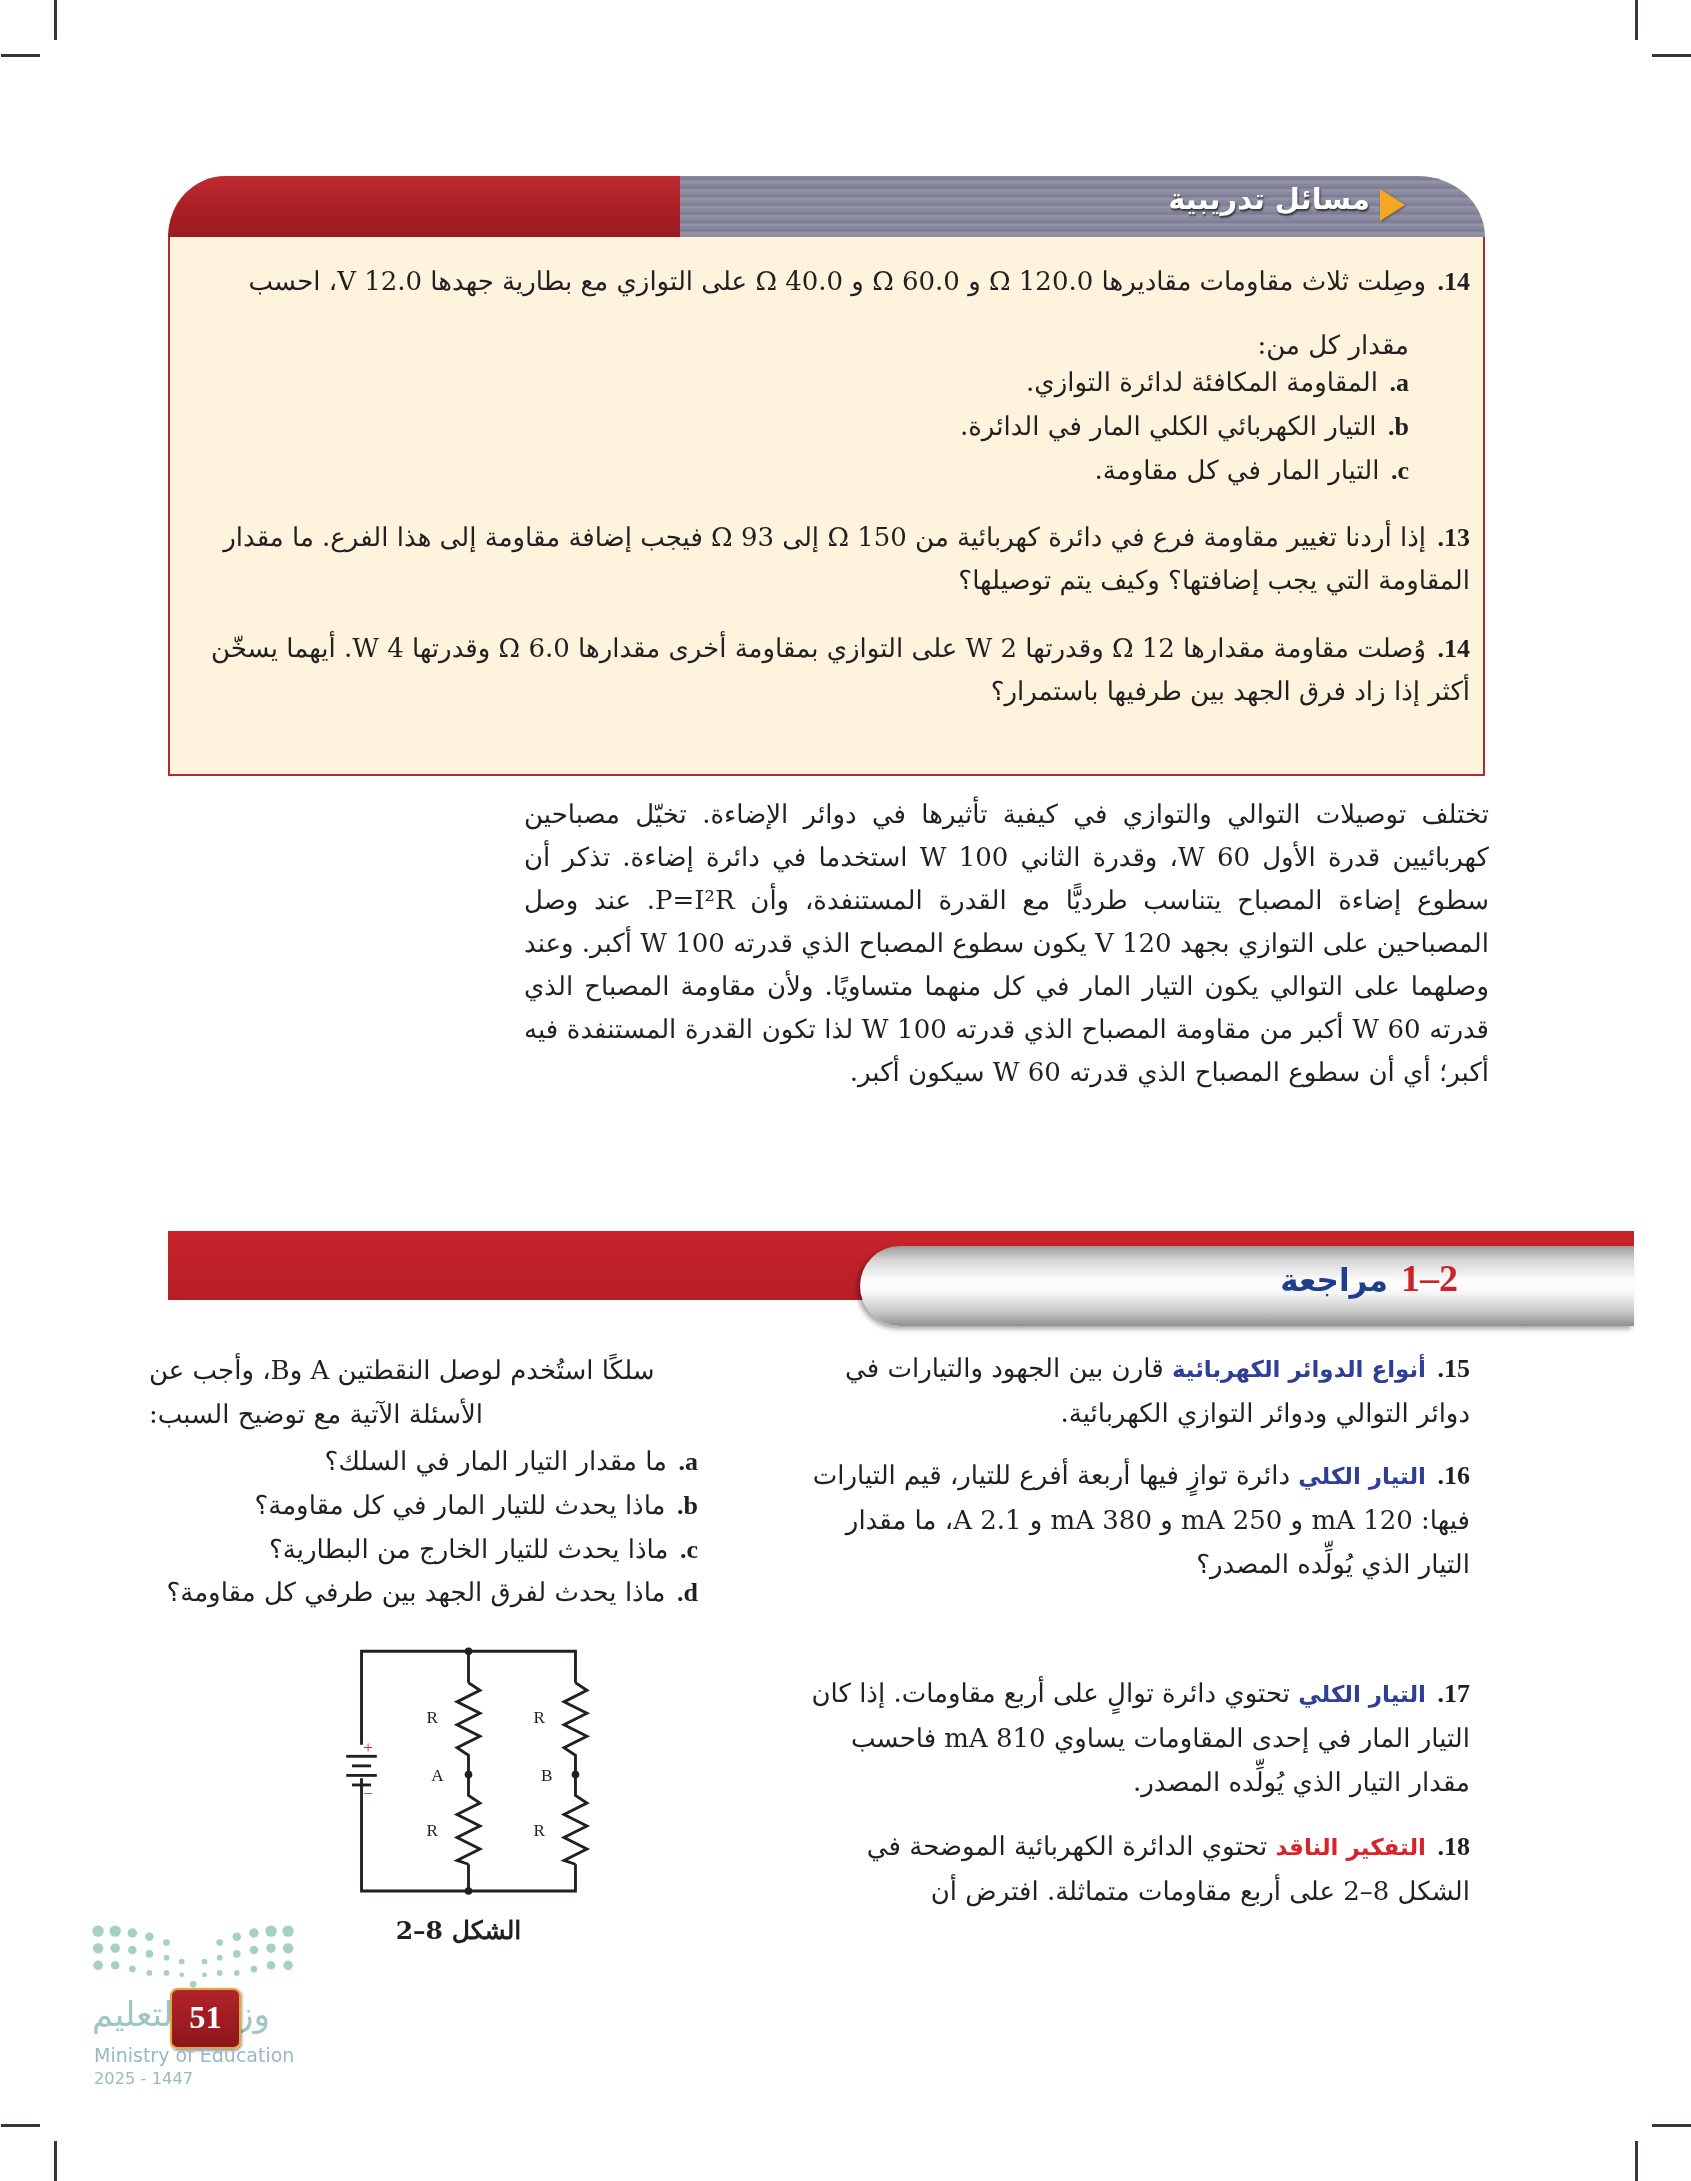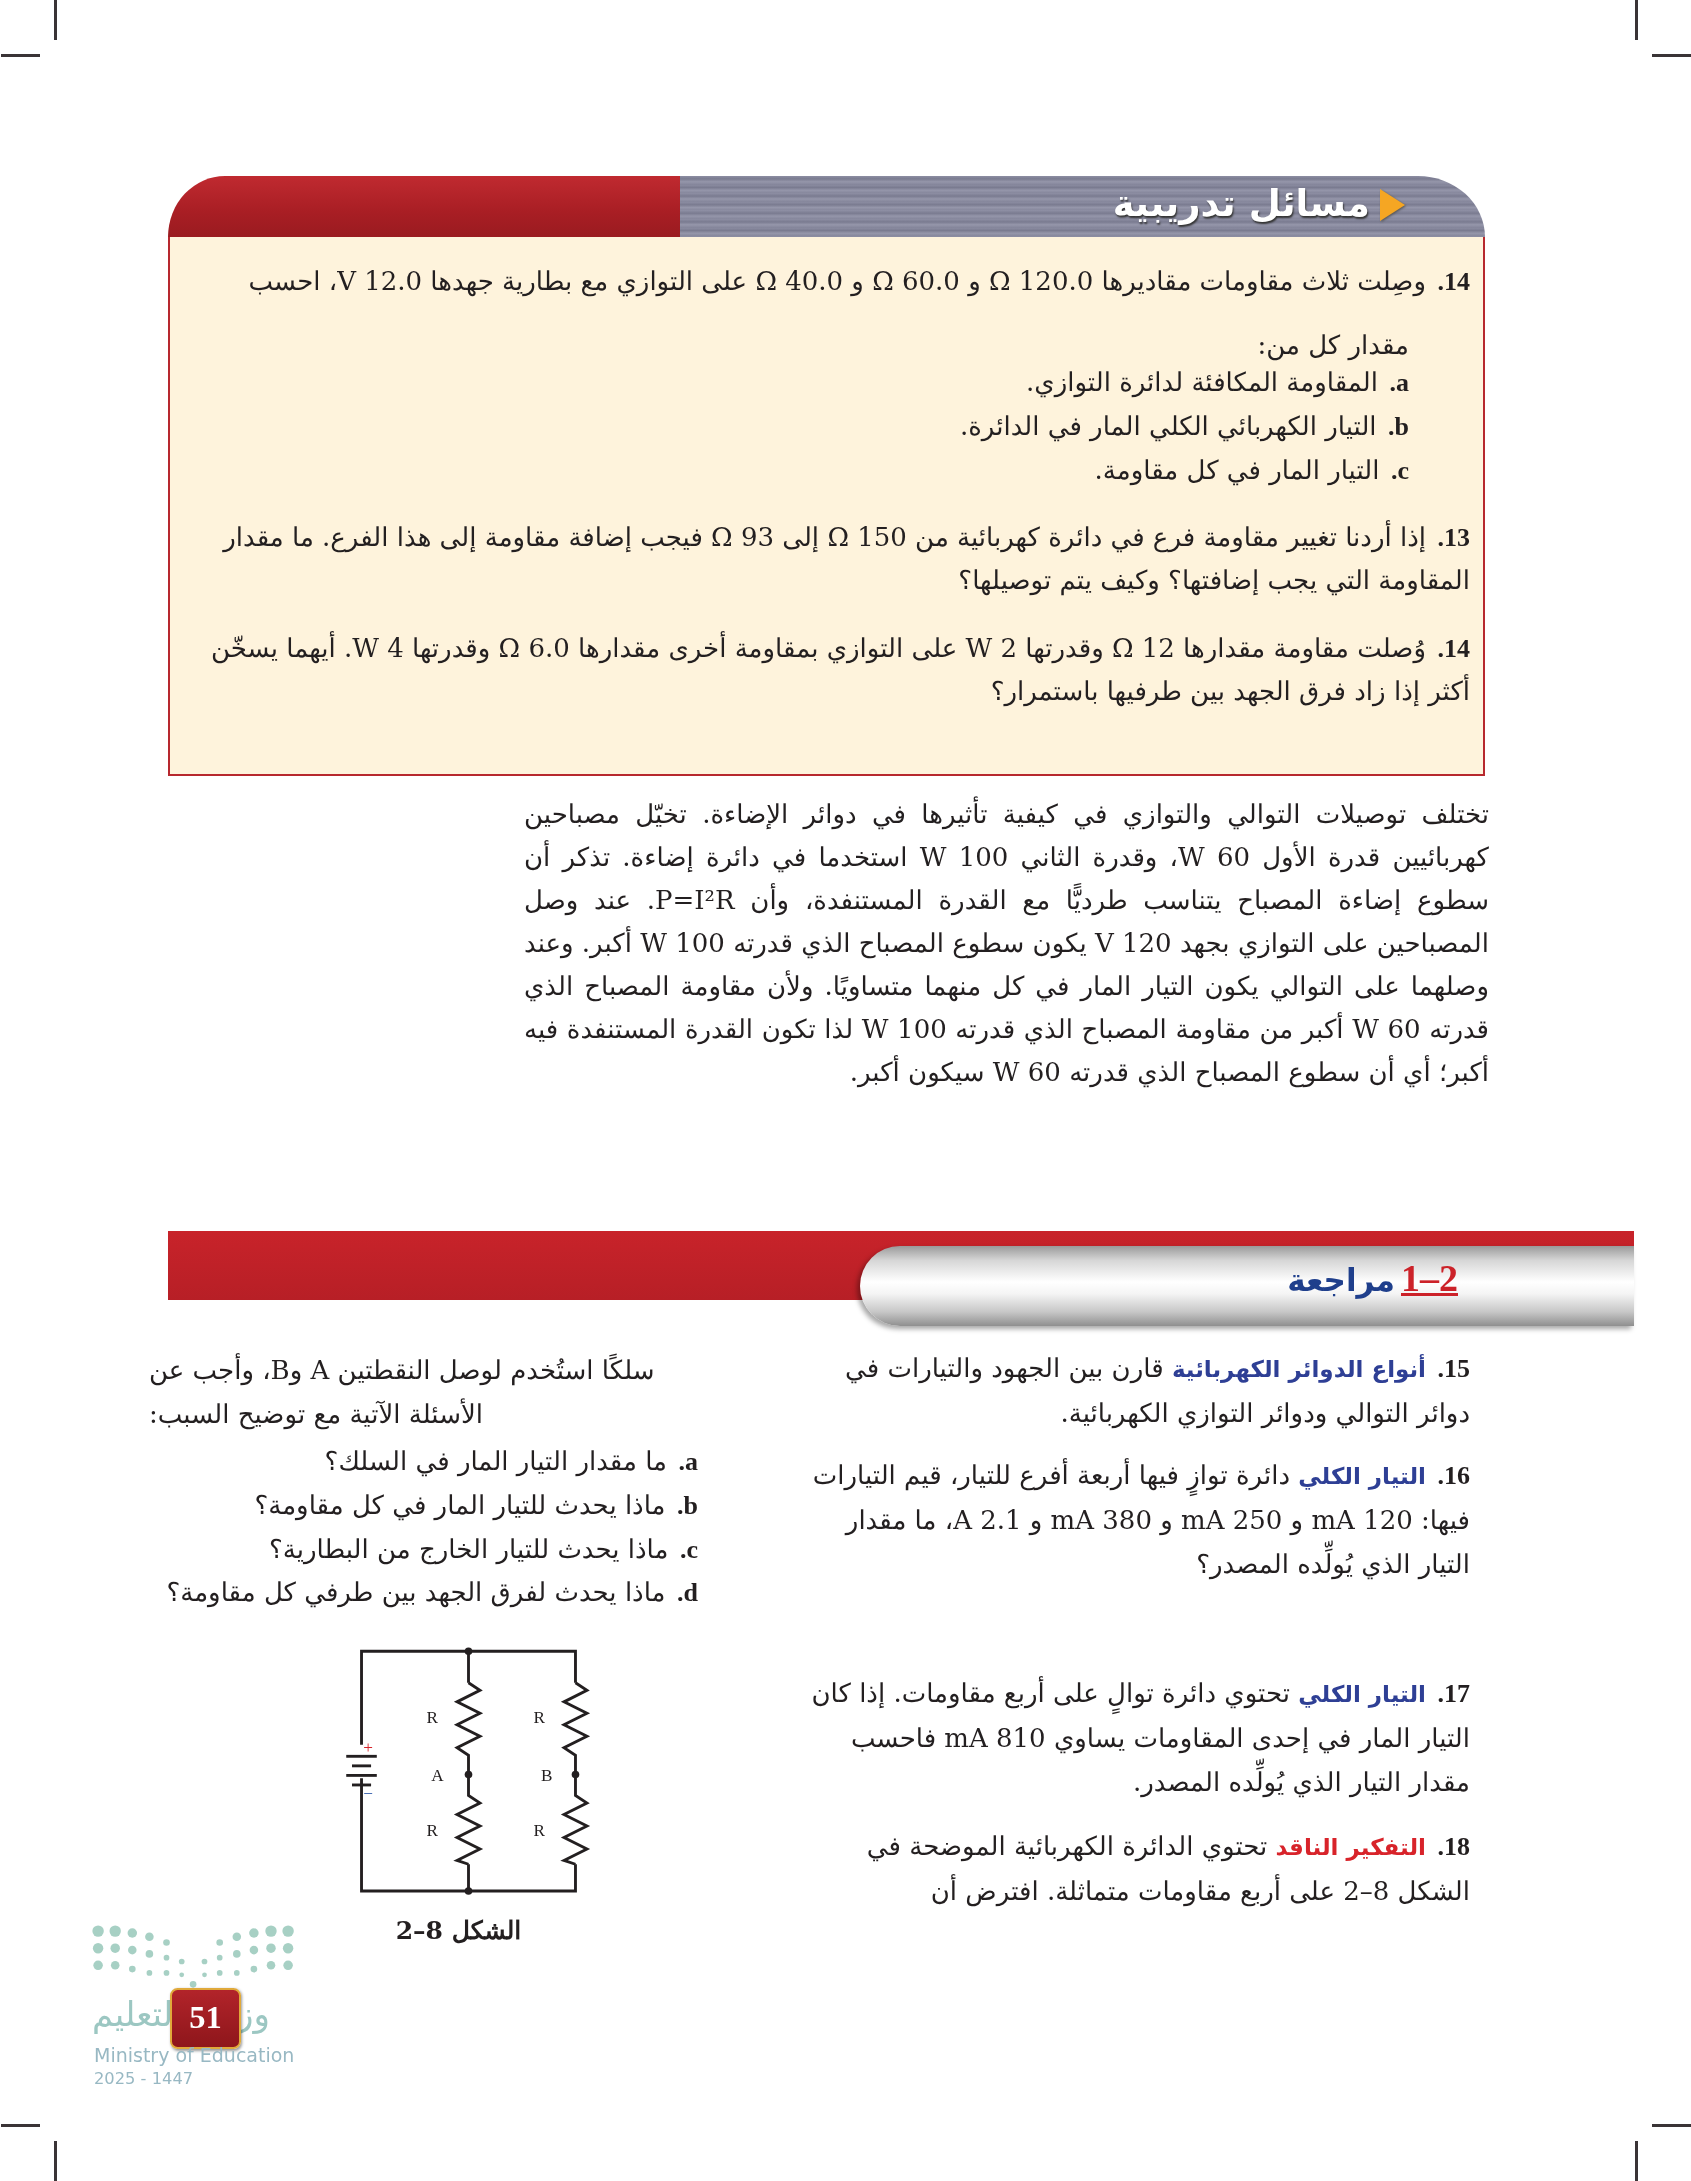--- a/index.html
+++ b/index.html
@@ -10,21 +10,21 @@
 
   
   .pp-header { position:absolute; left:168px; top:176px; width:1317px; height:61px; }
   .pp-red { position:absolute; left:0; top:0; width:512px; height:61px;
             background:linear-gradient(#c02a30,#a81e24 60%,#9a1b20);
             border-top-left-radius:57px 61px; }
   .pp-gray { position:absolute; left:512px; top:0; right:0; height:61px;
              background:repeating-linear-gradient(#8d8ea3 0px,#7a7b90 2.9px,#9596aa 5.7px,#85869b 8.6px);
              border-top-right-radius:67px 61px; }
   .pp-title { position:absolute; right:115px; top:5.7px; color:#fff; font-weight:bold;
-              font-family:"DejaVu Sans",sans-serif; font-size:37px;
+              font-family:"DejaVu Sans",sans-serif; font-size:29px;
               text-shadow:1px 1.9px 1.9px #333; letter-spacing:1px; }
   .pp-arrow { position:absolute; right:80px; top:13.4px; width:0; height:0;
               border-top:16.3px solid transparent; border-bottom:16.3px solid transparent;
               border-left:25px solid #f5a623; filter:drop-shadow(1px 1px 1px #555); }
   .pp-box { position:absolute; left:168px; top:237px; width:1313px; height:537px;
             background:#fef3dc; border:2.9px solid #b7282e; border-top:none; }
 
   .q { position:absolute; right:222px; width:1262px; font-size:26px; line-height:43px;
        text-align:right; }
   .qnum { font-weight:bold; font-family:"Liberation Serif",serif; margin-left:11.5px; }
@@ -36,21 +36,21 @@
 
   
   .rv-red { position:absolute; left:168px; top:1231px; width:1466px; height:69px;
             background:linear-gradient(#c8232a,#b71f26); }
   .rv-pill { position:absolute; left:860px; top:1246px; width:774px; height:80px;
              background:linear-gradient(#9a9a9a 0%,#d6d6d6 18%,#ffffff 45%,#f4f4f4 60%,#c8c8c8 82%,#8f8f8f 100%);
              border-top-left-radius:40px; border-bottom-left-radius:40px;
              box-shadow:-2.9px 2.9px 5.7px rgba(0,0,0,0.35); }
   .rv-title { position:absolute; right:234px; top:1256px; font-size:31px; font-weight:bold;
               font-family:"DejaVu Sans",sans-serif; color:#1f3f8c; }
-  .rv-num { color:#cc2229; font-family:"Liberation Serif",serif; font-size:38px; margin-left:6px;text-decoration:underline; }
+  .rv-num { color:#cc2229; font-family:"Liberation Serif",serif; font-size:38px; margin-left:13px; }
 
   .kw-blue { color:#2e3f95; font-weight:bold; font-family:"DejaVu Sans",sans-serif; font-size:23px; }
   .kw-red { color:#d8232a; font-weight:bold; font-family:"DejaVu Sans",sans-serif; font-size:23px; }
 
   .rq { position:absolute; right:222px; width:669px; font-size:26px; line-height:44px; text-align:right; }
   .lc { position:absolute; right:960px; width:583px; font-size:26px; line-height:44px; text-align:left; }
 
   .fig-cap { position:absolute; left:363px; top:1916px; width:191px; text-align:center;
              font-size:25px; font-weight:bold; }
 

